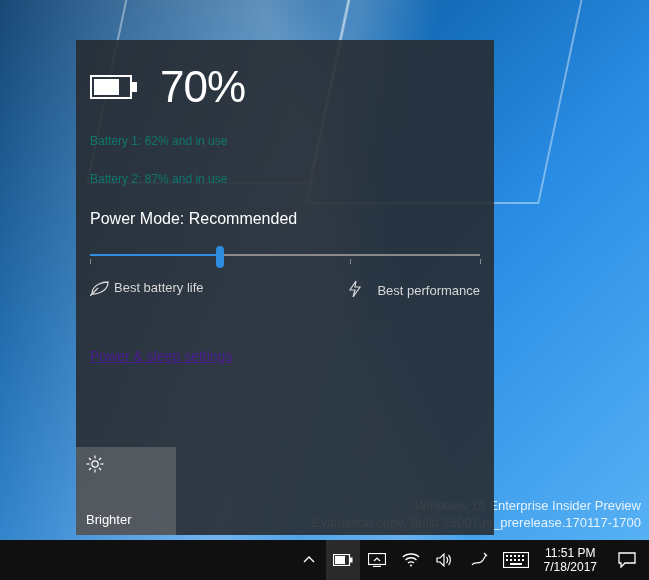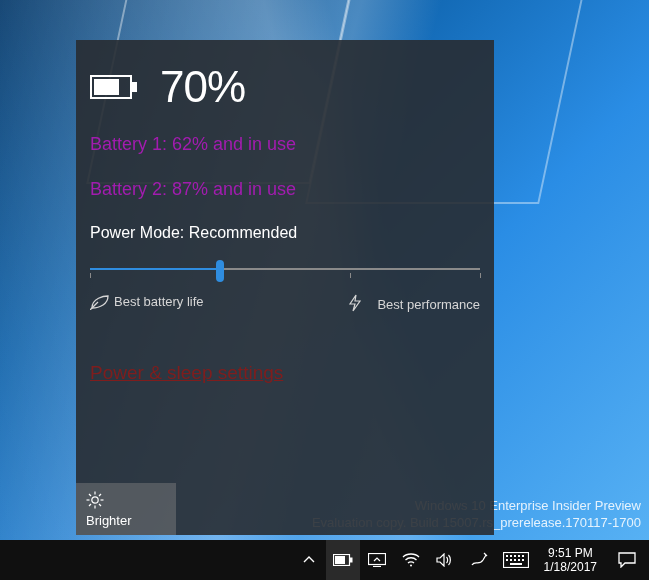--- a/index.html
+++ b/index.html
@@ -55,22 +55,22 @@
   margin-bottom: 22px;
 }
 .batt-icon-lg { width: 48px; height: 24px; }
 .batt-icon-lg svg { display: block; }
 .batt-pct {
   font-size: 44px;
   font-weight: 300;
   letter-spacing: -1px;
 }
 .batt-line {
-  font-size: 18px;
-  color: #a21caf;
+  font-size: 12px;
+  color: #0f766e;
   margin-bottom: 24px;
 }
 .mode-label {
   font-size: 16px;
   color: #fff;
   margin-bottom: 16px;
   margin-top: 10px;
 }
 .slider-wrap {
   position: relative;
@@ -113,29 +113,29 @@
   flex-direction: row;
   gap: 4px;
   color: #d6d6d6;
   font-size: 13px;
 }
 .endpoint.right { align-items: flex-end; text-align: right; gap: 15px; }
 .ep-icon { height: 18px; }
 .link {
   display: inline-block;
   margin-top: 50px;
-  font-size: 19px;
-  color: #7f1d1d;
+  font-size: 14px;
+  color: #4c1d95;
   text-decoration: underline;
   cursor: pointer;
 }
 .quick-tile {
   position: absolute;
   left: 0; bottom: 0;
-  width: 100px; height: 52px;
+  width: 100px; height: 88px;
   background: rgba(130,130,130,0.45);
   padding: 8px 10px;
   display: flex;
   flex-direction: column;
   justify-content: space-between;
   cursor: pointer;
 }
 .quick-tile-label { font-size: 13px; color: #fff; }
 
 .taskbar {
@@ -313,22 +313,22 @@
           <rect x="3" y="7" width="2" height="2"></rect>
             <rect x="7" y="7" width="2" height="2"></rect>
             <rect x="11" y="7" width="2" height="2"></rect>
             <rect x="15" y="7" width="2" height="2"></rect>
             <rect x="19" y="7" width="2" height="2"></rect>
           <rect x="7" y="11" width="12" height="2"></rect>
         </g>
       </svg>
     </div>
     <div class="clock">
-      <span>9:51 PM</span>
-      <span>1/18/2017</span>
+      <span>11:51 PM</span>
+      <span>7/18/2017</span>
     </div>
     <div class="action-center">
       <svg width="18" height="16" viewBox="0 0 18 16">
         <path d="M1 1 L17 1 L17 11 L7 11 L3 15 L3 11 L1 11 Z" stroke-width="1.3"></path>
       </svg>
     </div>
   </div>
 </div>
 
 </body></html>

